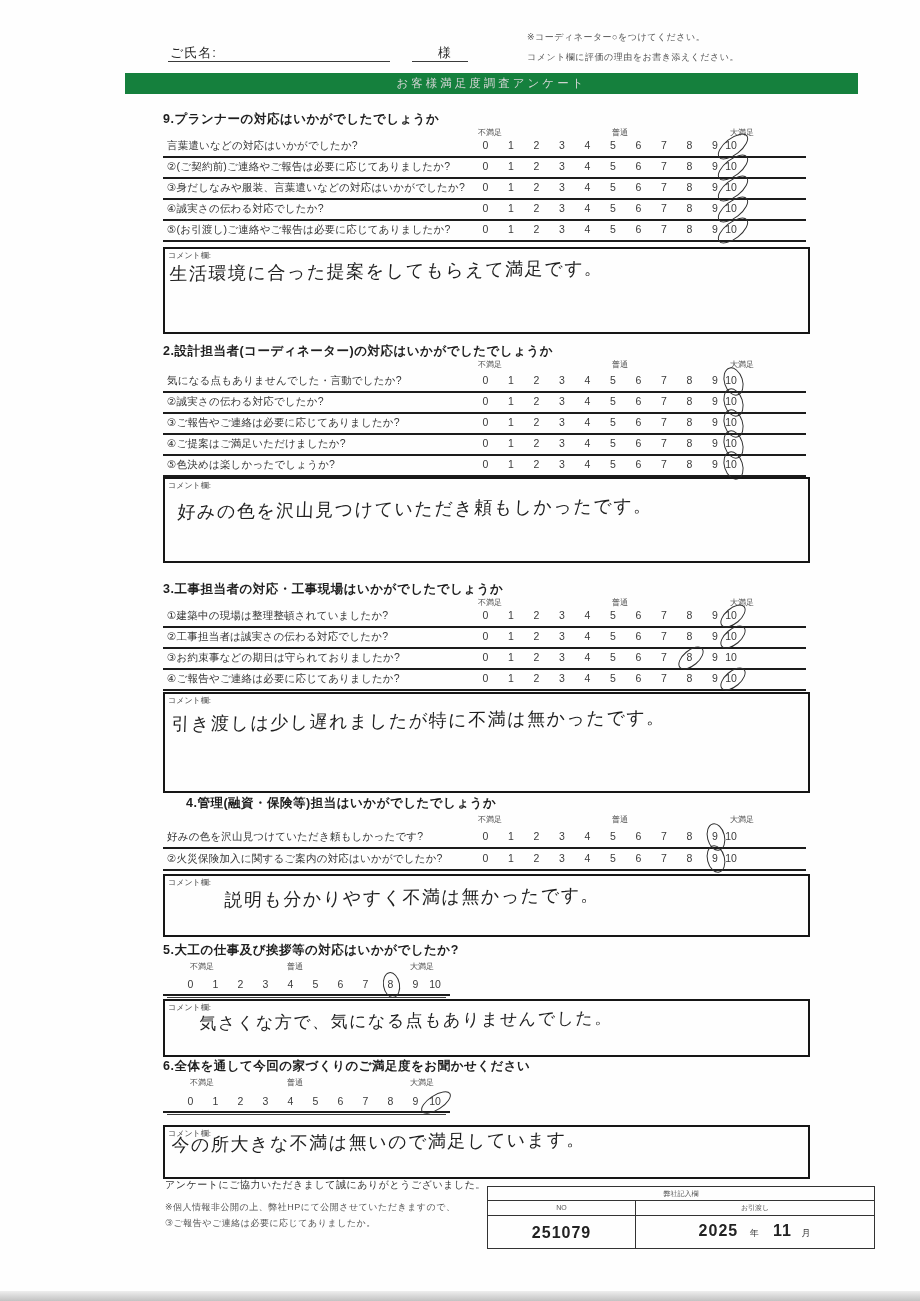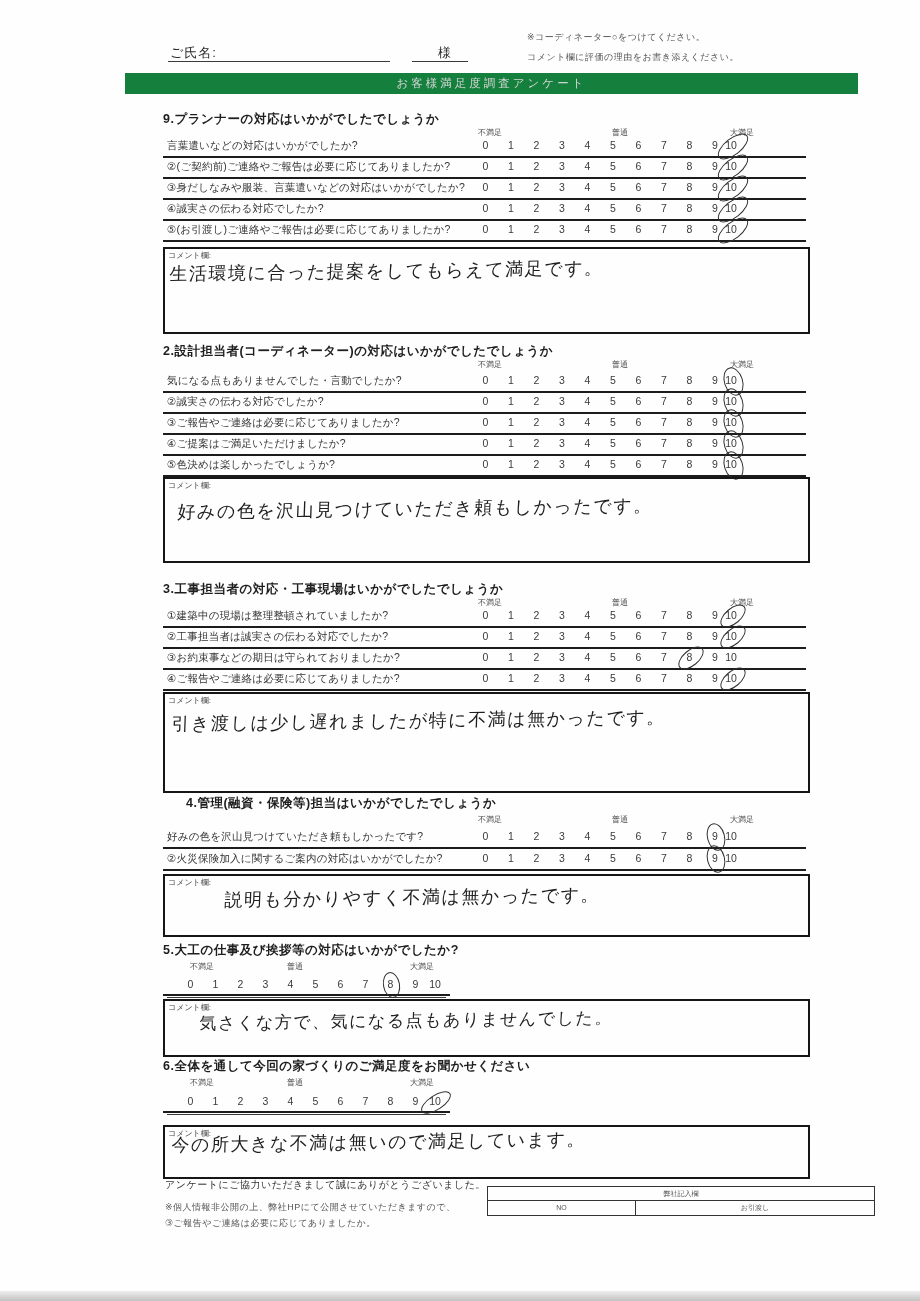--- a/index.html
+++ b/index.html
@@ -351,18 +351,27 @@
   <div class="abs" style="left:487px;top:1186px;">
     <table class="ftable">
       <tbody>
           <tr>
         <td colspan="2" class="fth">弊社記入欄</td>
       </tr>
       <tr>
         <td class="fth" style="width:148px;height:14px;line-height:14px;">NO</td>
         <td class="fth" style="width:240px;height:14px;line-height:14px;">お引渡し</td>
       </tr>
+      <tr>
+        <td class="fval">251079</td>
+        <td class="fval">
+          <span>2025</span>
+          <span class="funit" style="margin:0 8px 0 6px;">年</span>
+          <span>11</span>
+          <span class="funit" style="margin-left:4px;">月</span>
+        </td>
+      </tr>
     </tbody>
       </table>
   </div>
 
   <div class="abs scanband" style="left:0;top:1291px;width:920px;height:10px;"></div>
 </div>
 
 </body></html>

